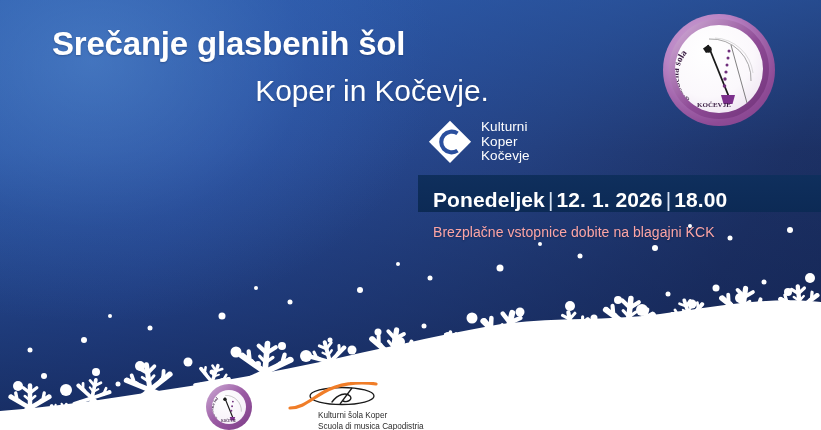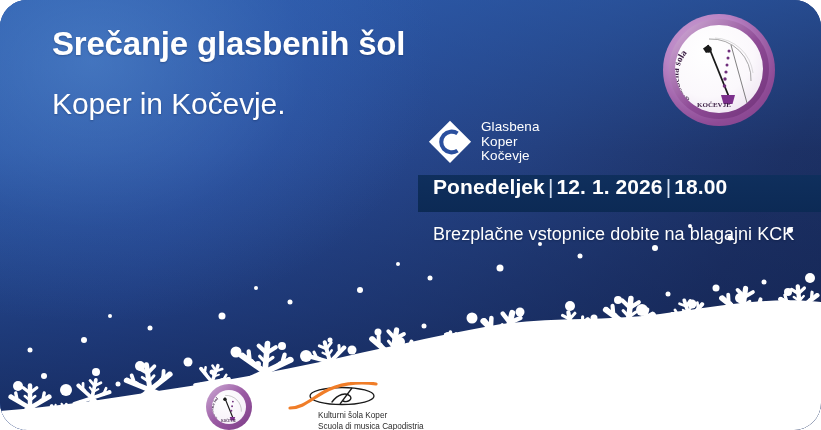--- a/index.html
+++ b/index.html
@@ -10,21 +10,20 @@
   body {
     font-family: "Liberation Sans", sans-serif;
   }
 
   #poster {
     position: relative;
     width: 821px;
     height: 430px;
     overflow: hidden;
     background: #214a96;
-    border-radius: 27px;
   }
 
   
   .bg-base {
     position: absolute;
     inset: 0;
     background: linear-gradient(120deg, #2d5aa8 0%, #2a4f9e 28%, #24407f 58%, #1c2f61 82%, #182a58 100%);
   }
   .bg-vert {
     position: absolute;
@@ -113,51 +112,52 @@
     line-height: 40px;
     letter-spacing: -0.2px;
     text-shadow: 0 1px 2px rgba(10,25,60,0.30);
   }
   .h-line2 {
     color: #ffffff;
     font-size: 30px;
     font-weight: normal;
     line-height: 40px;
     letter-spacing: -0.1px;
-    margin-top: 20px;
+    margin-top: 7px;
     text-shadow: 0 1px 2px rgba(10,25,60,0.30);
+    text-align: center;
   }
 
   
   .date-band {
     position: absolute;
     left: 418px;
     top: 175px;
     width: 403px;
     height: 37px;
     background: linear-gradient(180deg, #0f2f5d 0%, #0c2a55 100%);
     display: flex;
-    align-items: flex-start;
+    align-items: flex-end;
   }
   .date-text {
     color: #ffffff;
     font-size: 21px;
     font-weight: bold;
     letter-spacing: 0.1px;
     margin-left: 15px;
     white-space: nowrap;
   }
   .date-sep { font-weight: normal; color: #d7e2f2; padding: 0 3px; }
 
   .sub-line {
     position: absolute;
     left: 433px;
     top: 224px;
-    color: #ffffff;
-    font-size: 18px;
+    color: #fca5a5;
+    font-size: 14px;
     letter-spacing: 0.05px;
     white-space: nowrap;
     text-shadow: 0 1px 2px rgba(8,20,50,0.35);
   }
 
   
   .snow-layer {
     position: absolute;
     left: 0;
     bottom: 0;
@@ -223,21 +223,21 @@
   </div>
 
   <div class="kck">
     <div class="kck-mark">
       <svg width="44" height="44" viewBox="0 0 44 44">
         <rect x="22" y="0.8" width="29.8" height="29.8" transform="rotate(45 22 0.8)" fill="#ffffff"></rect>
         <path d="M29.5 13.4 A10.4 10.4 0 1 0 29.5 30.6" stroke="#2a4f9e" stroke-width="4.1" fill="none" stroke-linecap="butt"></path>
       </svg>
     </div>
     <div class="kck-text">
-      <div>Glasbena</div>
+      <div>Kulturni</div>
       <div>Koper</div>
       <div>Kočevje</div>
     </div>
   </div>
 
   <div class="circle-logo">
     <div class="cl-ring"></div>
     <div class="cl-ring2"></div>
     <div class="cl-face">
       <svg class="cl-svg" width="88" height="88" viewBox="0 0 88 88">

